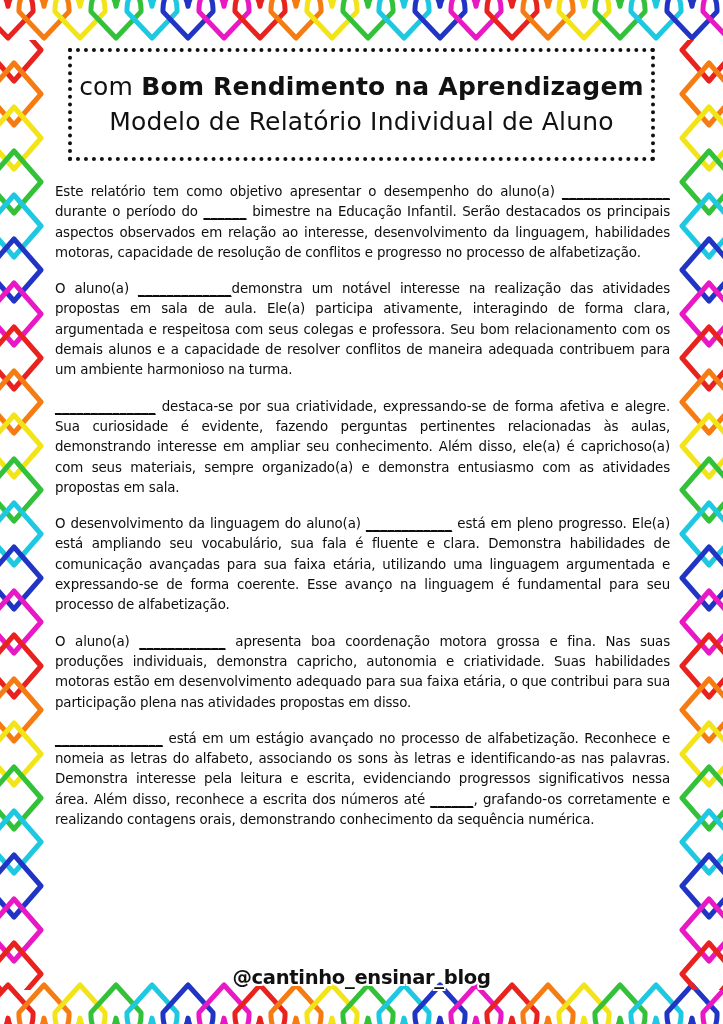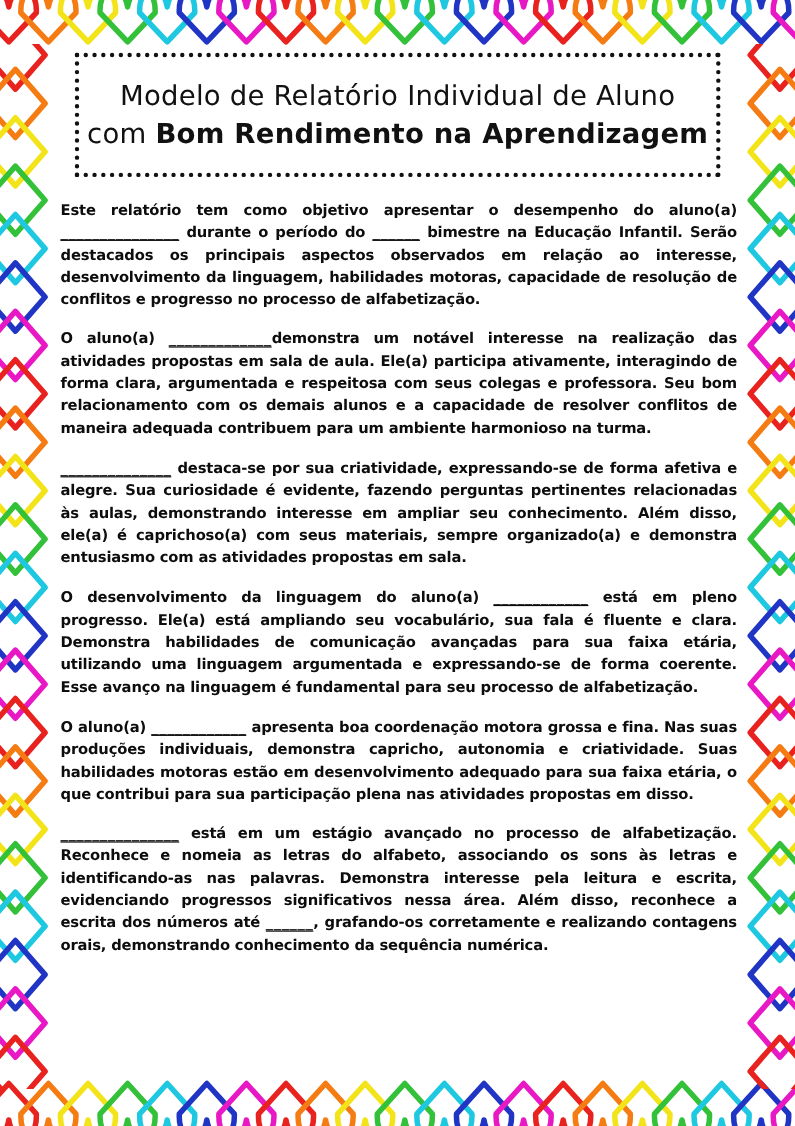--- a/index.html
+++ b/index.html
@@ -64,21 +64,20 @@
     z-index: 3;
   }
   .para {
     font-family: "DejaVu Sans", sans-serif;
     font-size: 13.4px;
     line-height: 20.3px;
     color: #0d0d0d;
     text-align: justify;
     margin: 0 0 16px 0;
     letter-spacing: -0.15px;
-    font-weight: bold;
   }
   .para:last-child { margin-bottom: 0; }
   .blank {
     text-decoration: underline;
     text-decoration-thickness: 1.4px;
     text-underline-offset: 2.5px;
     letter-spacing: 0.5px;
   }
 
   
@@ -213,27 +212,28 @@
           <path d="M 32 727 L 59 758 L 32 789 L 5 758 Z" stroke="#34c13a"></path>
           <path d="M 32 771 L 59 802 L 32 833 L 5 802 Z" stroke="#1ec8e0"></path>
           <path d="M 32 815 L 59 846 L 32 877 L 5 846 Z" stroke="#2135c4"></path>
           <path d="M 32 859 L 59 890 L 32 921 L 5 890 Z" stroke="#e819c4"></path>
           <path d="M 32 903 L 59 934 L 32 965 L 5 934 Z" stroke="#e8231f"></path>
         </g>
     </svg>
   </div>
 
   <div class="title-box">
+    <div class="title-line title-line-2"><span>com </span><span class="title-strong">Bom Rendimento na Aprendizagem</span></div>
     <div class="title-line">Modelo de Relatório Individual de Aluno</div>
-    <div class="title-line title-line-2"><span>com </span><span class="title-strong">Bom Rendimento na Aprendizagem</span></div>
   </div>
 
   <div class="body-copy" id="body-copy">
       <p class="para"><span>Este relatório tem como objetivo apresentar o desempenho do aluno(a) </span><span class="blank">_______________</span><span> durante o período do </span><span class="blank">______</span><span> bimestre na Educação Infantil. Serão destacados os principais aspectos observados em relação ao interesse, desenvolvimento da linguagem, habilidades motoras, capacidade de resolução de conflitos e progresso no processo de alfabetização.</span></p>
       <p class="para"><span>O aluno(a) </span><span class="blank">_____________</span><span>demonstra um notável interesse na realização das atividades propostas em sala de aula. Ele(a) participa ativamente, interagindo de forma clara, argumentada e respeitosa com seus colegas e professora. Seu bom relacionamento com os demais alunos e a capacidade de resolver conflitos de maneira adequada contribuem para um ambiente harmonioso na turma.</span></p>
       <p class="para"><span class="blank">______________</span><span> destaca-se por sua criatividade, expressando-se de forma afetiva e alegre. Sua curiosidade é evidente, fazendo perguntas pertinentes relacionadas às aulas, demonstrando interesse em ampliar seu conhecimento. Além disso, ele(a) é caprichoso(a) com seus materiais, sempre organizado(a) e demonstra entusiasmo com as atividades propostas em sala.</span></p>
       <p class="para"><span>O desenvolvimento da linguagem do aluno(a) </span><span class="blank">____________</span><span> está em pleno progresso. Ele(a) está ampliando seu vocabulário, sua fala é fluente e clara. Demonstra habilidades de comunicação avançadas para sua faixa etária, utilizando uma linguagem argumentada e expressando-se de forma coerente. Esse avanço na linguagem é fundamental para seu processo de alfabetização.</span></p>
       <p class="para"><span>O aluno(a) </span><span class="blank">____________</span><span> apresenta boa coordenação motora grossa e fina. Nas suas produções individuais, demonstra capricho, autonomia e criatividade. Suas habilidades motoras estão em desenvolvimento adequado para sua faixa etária, o que contribui para sua participação plena nas atividades propostas em disso.</span></p>
       <p class="para"><span class="blank">_______________</span><span> está em um estágio avançado no processo de alfabetização. Reconhece e nomeia as letras do alfabeto, associando os sons às letras e identificando-as nas palavras. Demonstra interesse pela leitura e escrita, evidenciando progressos significativos nessa área. Além disso, reconhece a escrita dos números até </span><span class="blank">______</span><span>, grafando-os corretamente e realizando contagens orais, demonstrando conhecimento da sequência numérica.</span></p>
     </div>
 
+  <div class="footer-handle">@cantinho_ensinar_blog</div>
 
 </div>
 
 </body></html>

